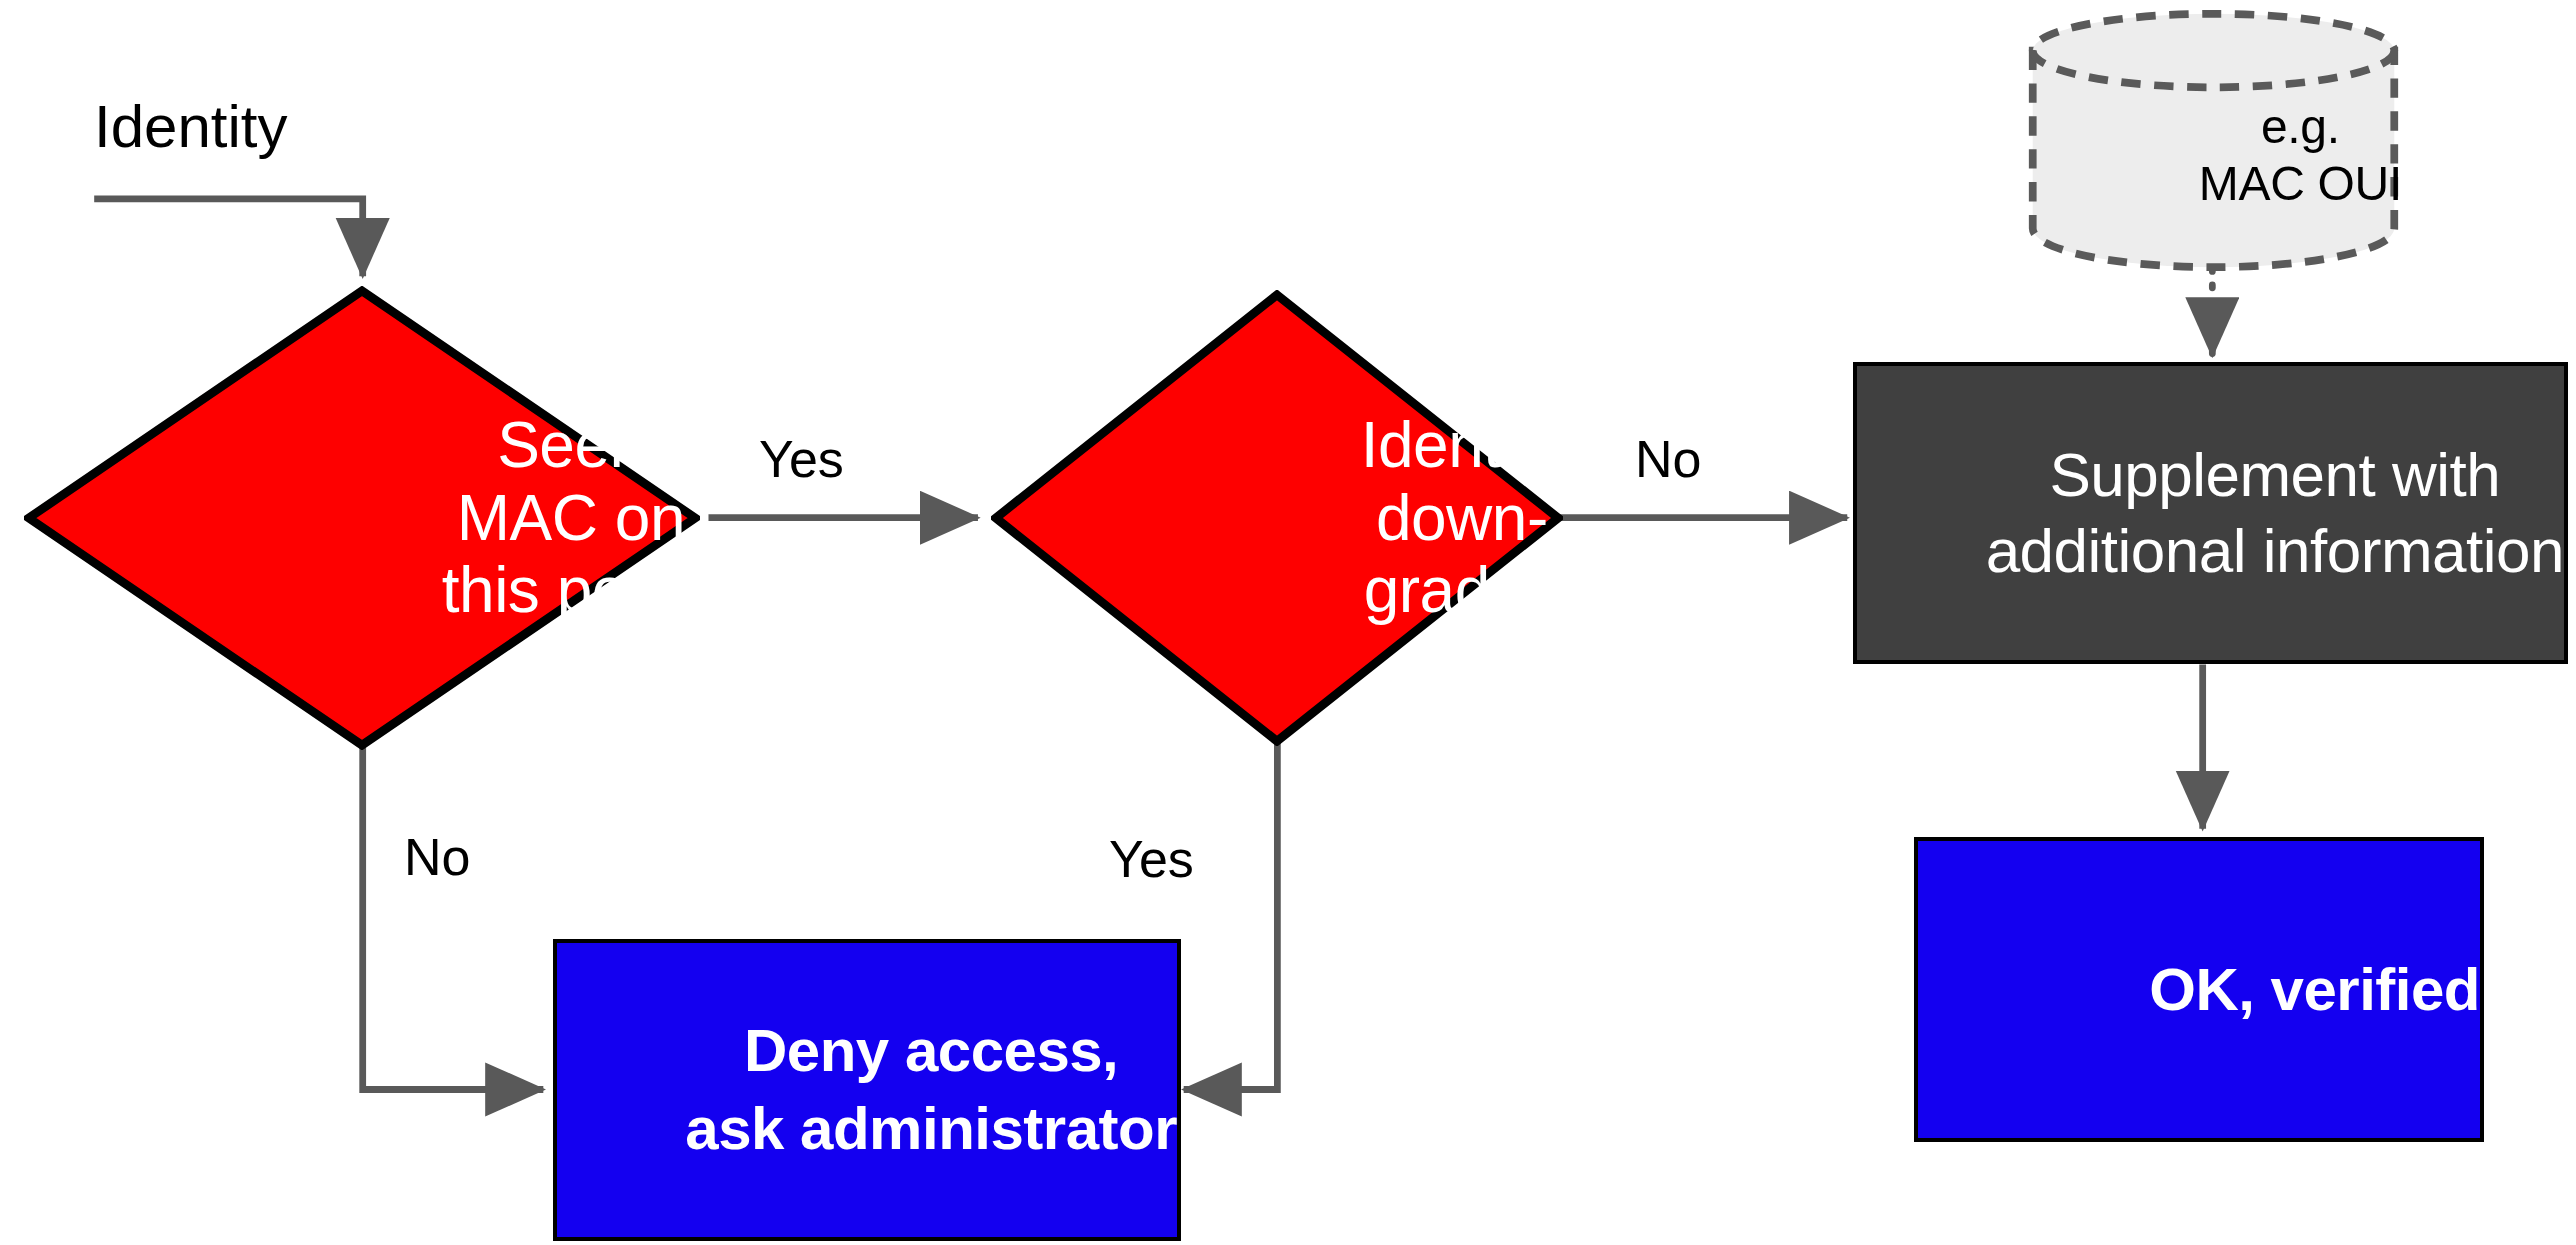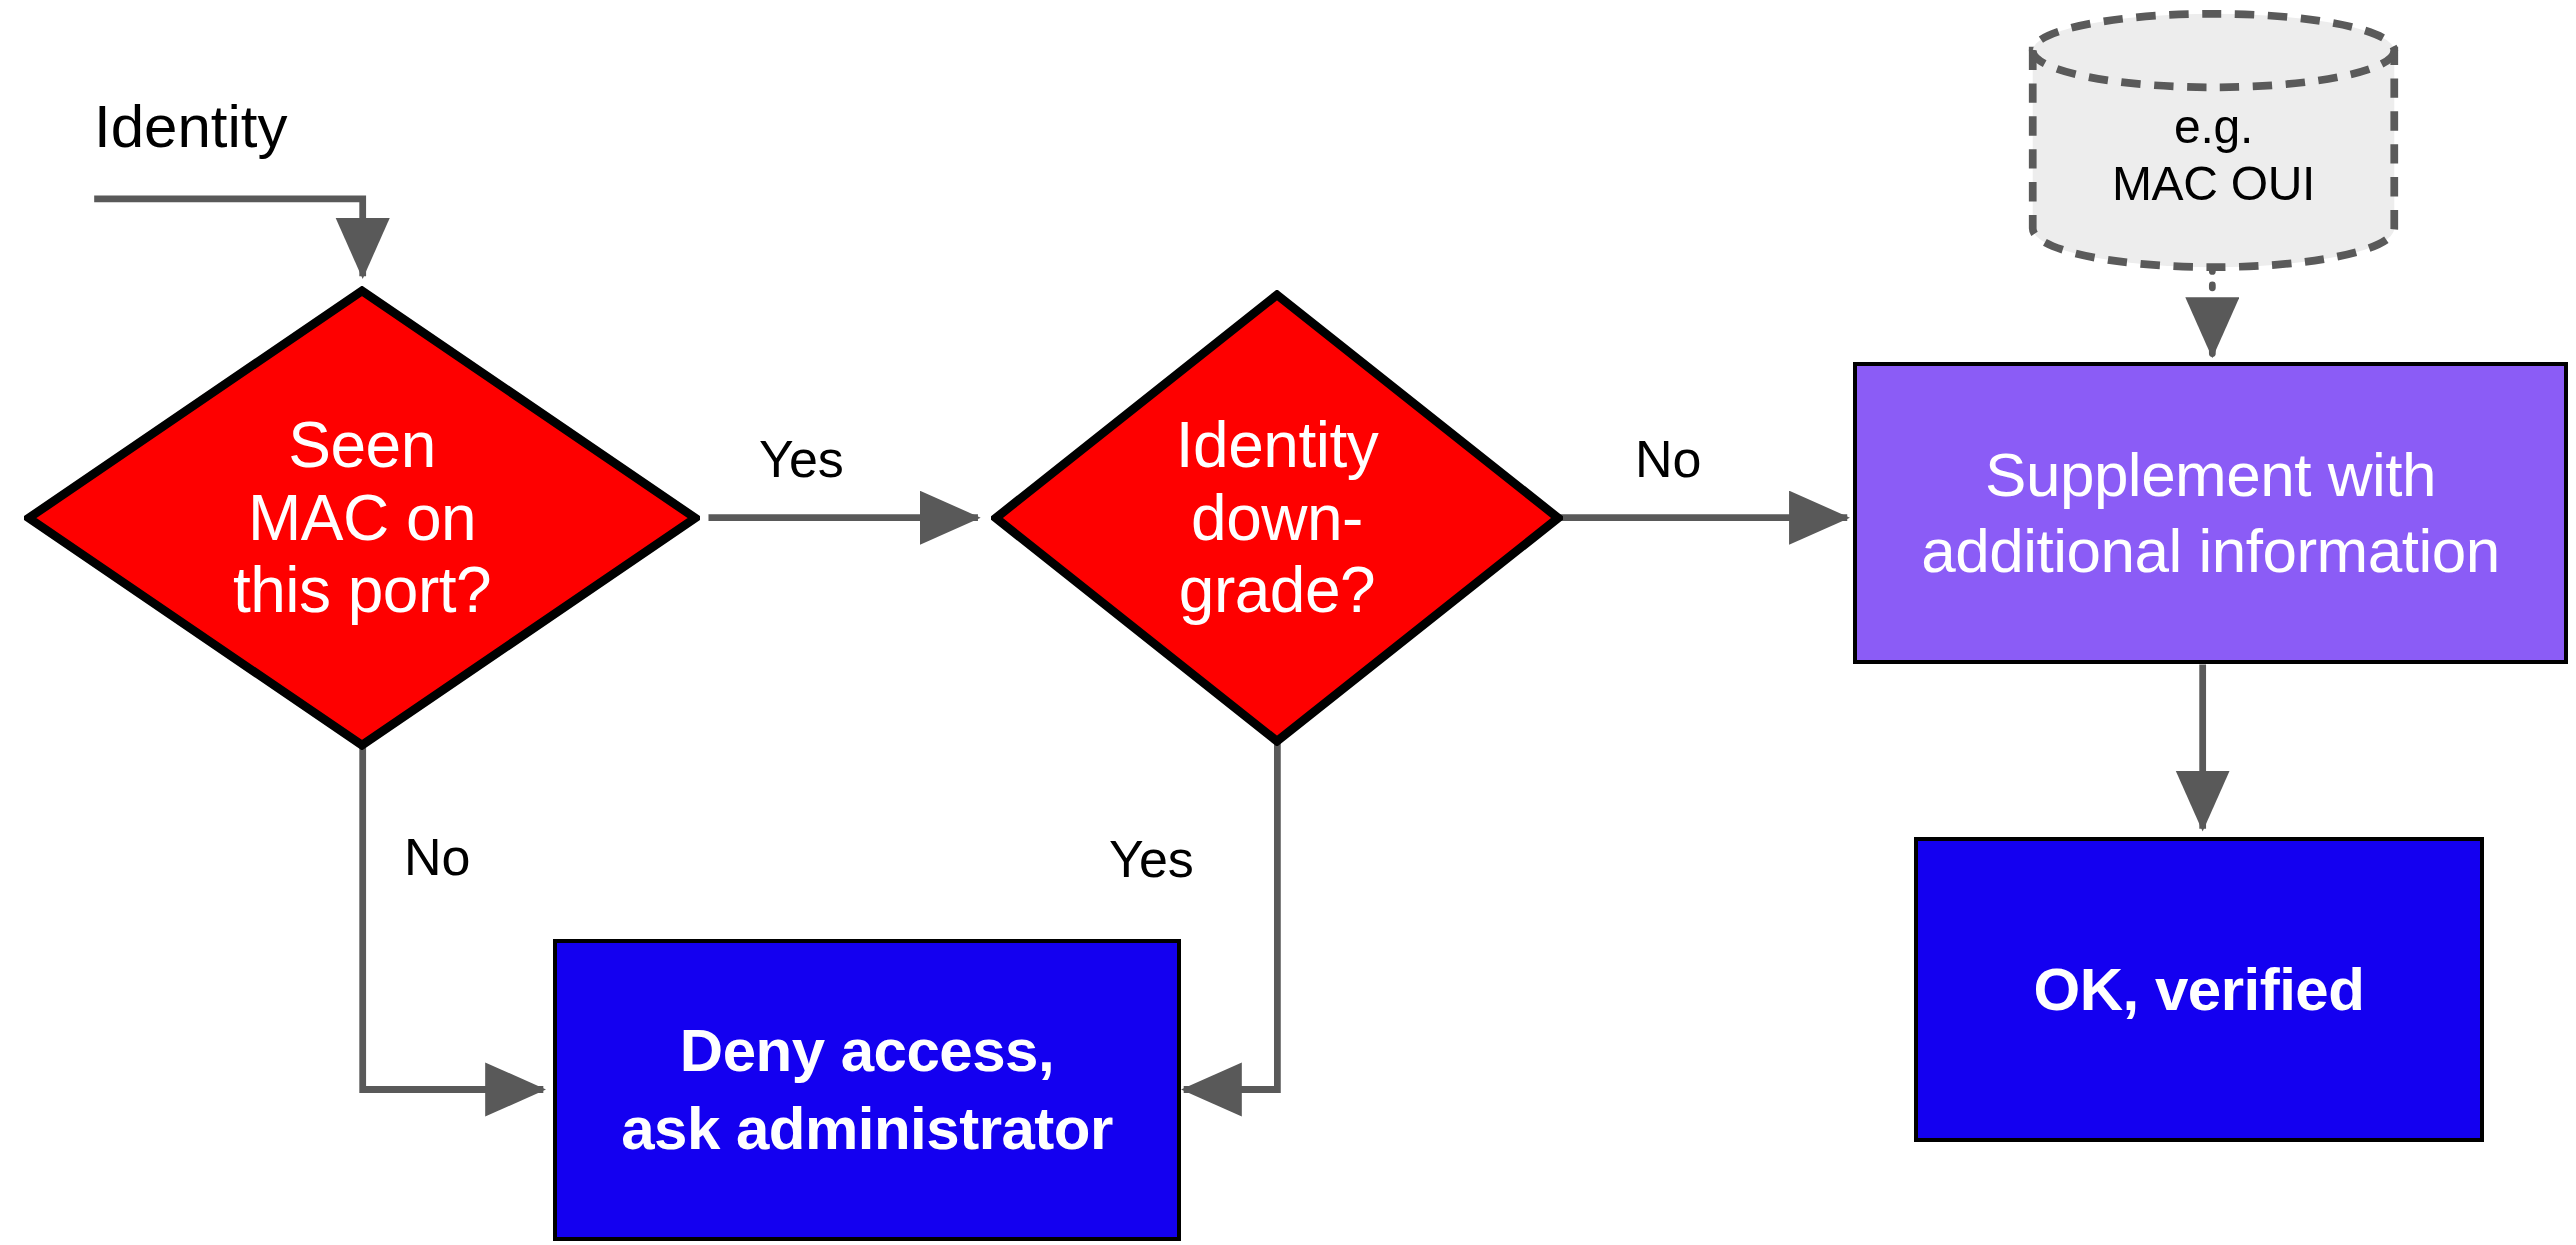--- a/index.html
+++ b/index.html
@@ -23,21 +23,21 @@
     height: 1245px;
     pointer-events: none;
   }
 
   
   .node {
     position: absolute;
     box-sizing: border-box;
     display: flex;
     align-items: center;
-    justify-content: center;
+    justify-content: flex-end;
     text-align: center;
   }
 
   
   .diamond {
     background: transparent;
   }
   .diamond .dia-shape {
     position: absolute;
     left: 0; top: 0;
@@ -50,21 +50,21 @@
     color: #ffffff;
     font-size: 64px;
     line-height: 1.14;
     font-weight: normal;
     white-space: pre-line;
     letter-spacing: -0.5px;
   }
 
   
   .rect-red {
-    background: #8b5cf6;
+    background: #404040;
     border: 4.8px solid #000000;
     color: #ffffff;
     font-size: 62px;
     line-height: 1.22;
     font-weight: normal;
     white-space: pre-line;
     letter-spacing: -0.5px;
   }
 
   

